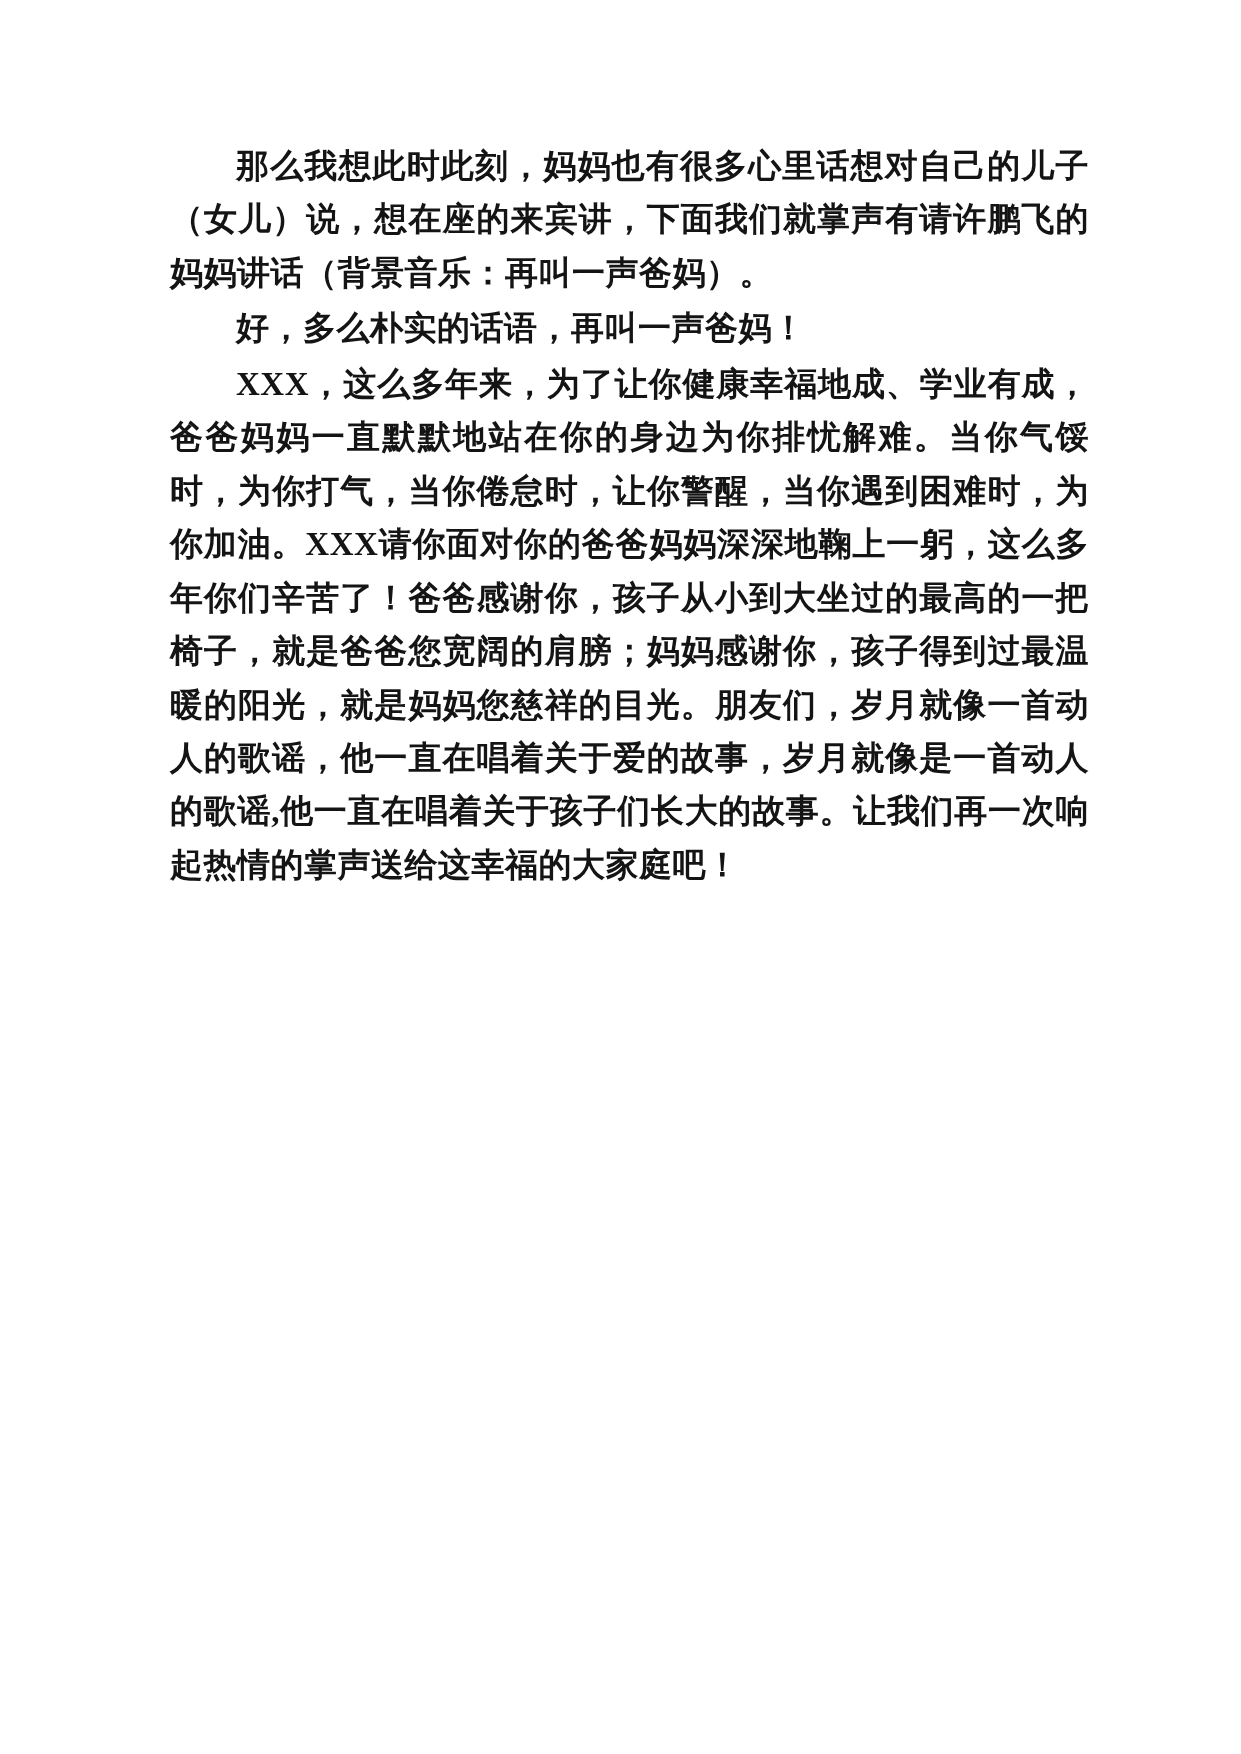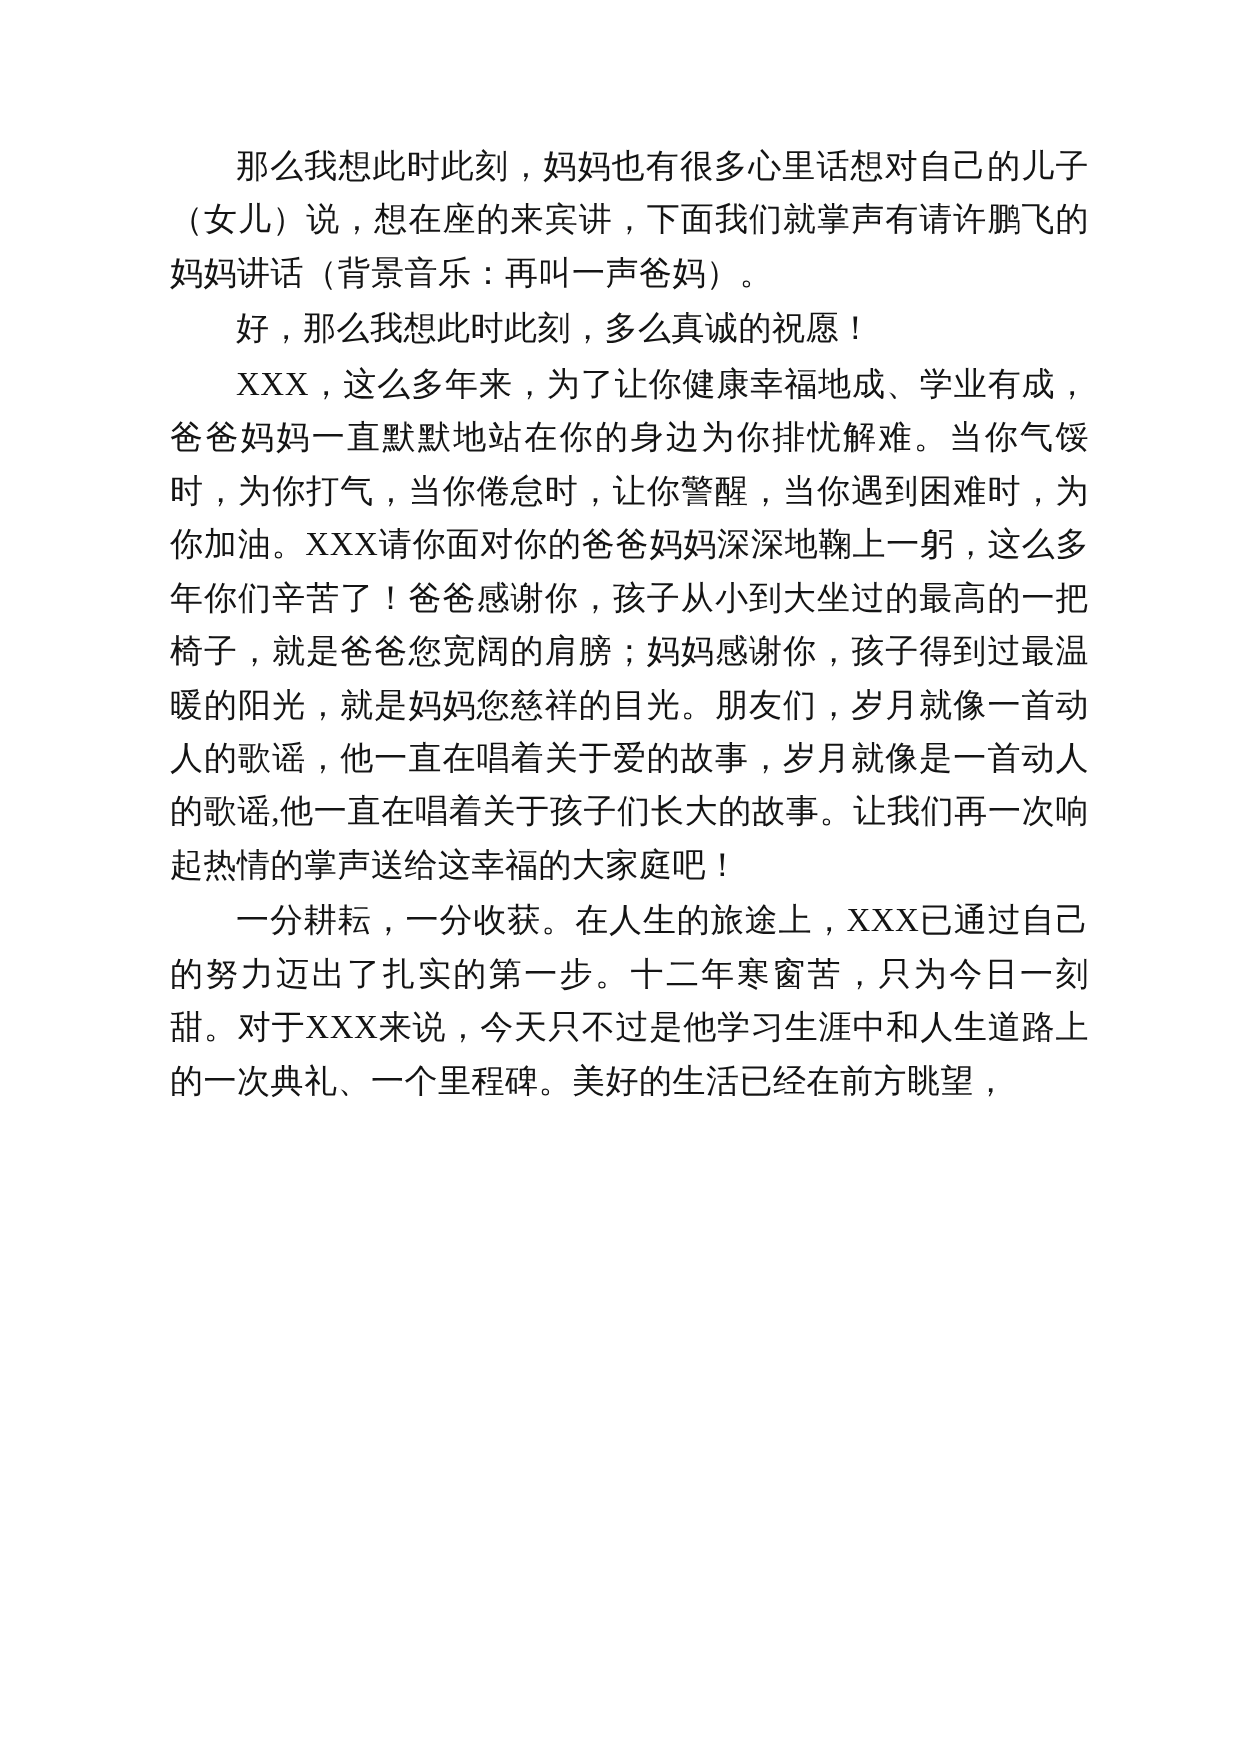--- a/index.html
+++ b/index.html
@@ -13,20 +13,21 @@
     font-family: "Liberation Serif", "DejaVu Serif", serif;
     color: #1a1a1a;
     overflow: hidden;
   }
   .page {
     box-sizing: border-box;
     width: 1241px;
     height: 1754px;
     padding: 140px 152px 60px 170px;
     background: #fff;
+    font-weight: bold;
   }
   .doc-body {
     font-size: 33px;
     line-height: 1.62;
     letter-spacing: 0.5px;
     text-align: justify;
     text-justify: inter-ideograph;
     color: #141414;
   }
   .para {
@@ -35,17 +36,16 @@
     white-space: pre-wrap;
     word-break: break-all;
   }
 </style>
 </head>
 <body>
 
 <div class="page">
   <div class="doc-body">
     <p class="para">那么我想此时此刻，妈妈也有很多心里话想对自己的儿子（女儿）说，想在座的来宾讲，下面我们就掌声有请许鹏飞的妈妈讲话（背景音乐：再叫一声爸妈）。</p>
-    <p class="para">好，那么我想此时此刻，多么真诚的祝愿！</p>
+    <p class="para">好，多么朴实的话语，再叫一声爸妈！</p>
     <p class="para">XXX，这么多年来，为了让你健康幸福地成、学业有成，爸爸妈妈一直默默地站在你的身边为你排忧解难。当你气馁时，为你打气，当你倦怠时，让你警醒，当你遇到困难时，为你加油。XXX请你面对你的爸爸妈妈深深地鞠上一躬，这么多年你们辛苦了！爸爸感谢你，孩子从小到大坐过的最高的一把椅子，就是爸爸您宽阔的肩膀；妈妈感谢你，孩子得到过最温暖的阳光，就是妈妈您慈祥的目光。朋友们，岁月就像一首动人的歌谣，他一直在唱着关于爱的故事，岁月就像是一首动人的歌谣,他一直在唱着关于孩子们长大的故事。让我们再一次响起热情的掌声送给这幸福的大家庭吧！</p>
-    <p class="para">一分耕耘，一分收获。在人生的旅途上，XXX已通过自己的努力迈出了扎实的第一步。十二年寒窗苦，只为今日一刻甜。对于XXX来说，今天只不过是他学习生涯中和人生道路上的一次典礼、一个里程碑。美好的生活已经在前方眺望，</p>
   </div>
 </div>
 
 </body></html>

